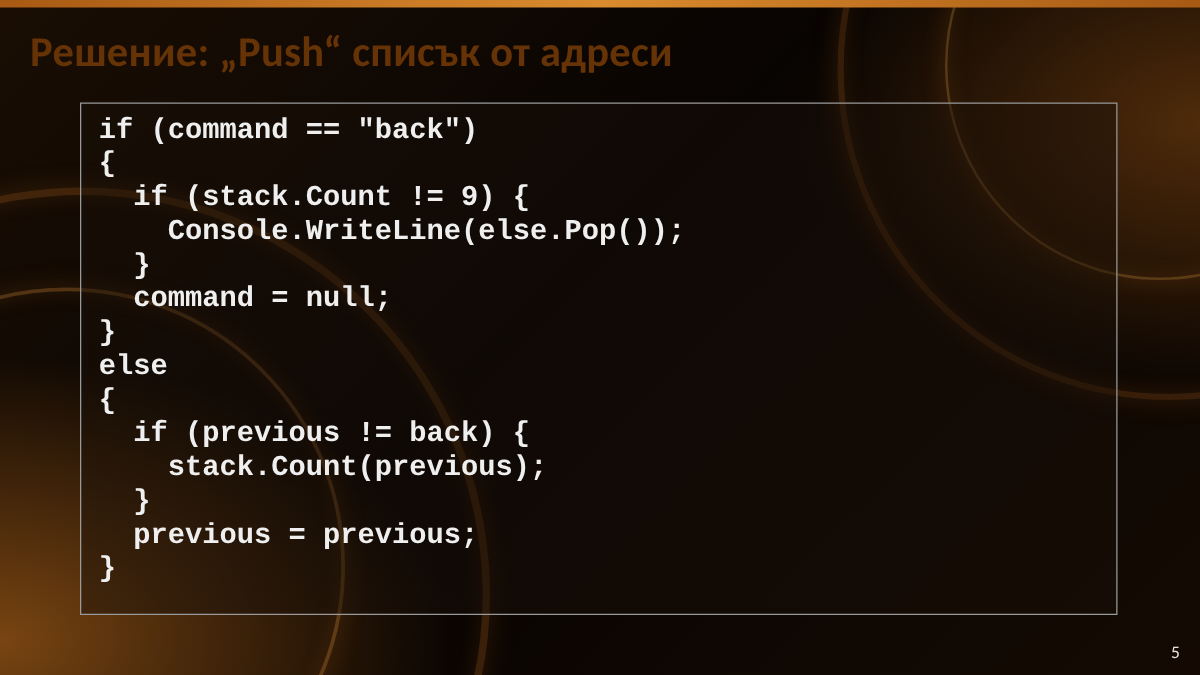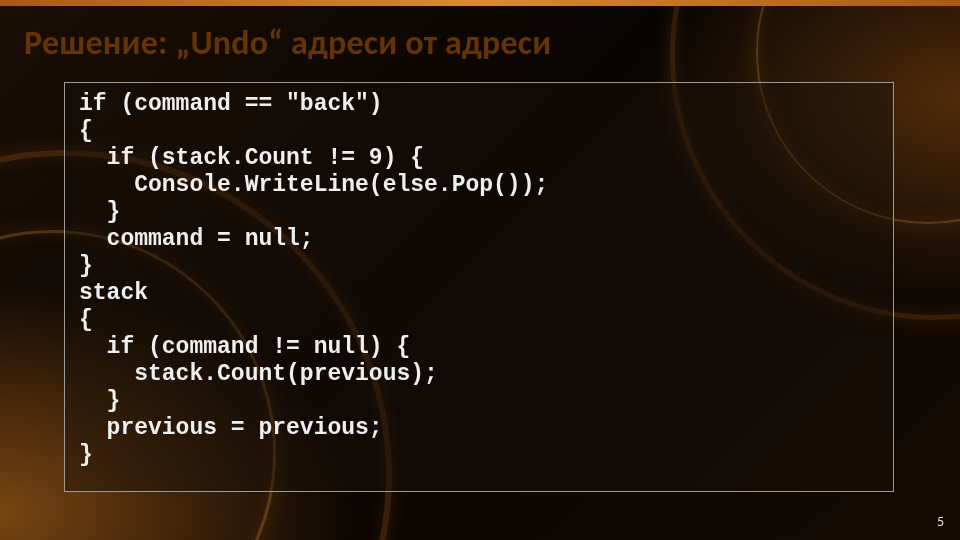--- a/index.html
+++ b/index.html
@@ -36,31 +36,31 @@
 <body>
 
 <div class="bg"></div>
 <div class="swirl s1"></div>
 <div class="swirl s2"></div>
 <div class="swirl s3"></div>
 <div class="swirl s4"></div>
 <div class="topbar"></div>
 
 <div class="slide">
-  <div class="title">Решение: „Undo“ адреси от адреси</div>
+  <div class="title">Решение: „Push“ списък от адреси</div>
 
   <div class="codebox"><span>if (command == "back")</span>
 <span>{</span>
 <span>  if (stack.Count != 9) {</span>
 <span>    Console.WriteLine(else.Pop());</span>
 <span>  }</span>
 <span>  command = null;</span>
 <span>}</span>
-<span>stack</span>
+<span>else</span>
 <span>{</span>
-<span>  if (command != null) {</span>
+<span>  if (previous != back) {</span>
 <span>    stack.Count(previous);</span>
 <span>  }</span>
 <span>  previous = previous;</span>
 <span>}</span></div>
 
   <div class="pagenum">5</div>
 </div>
 
 </body></html>

